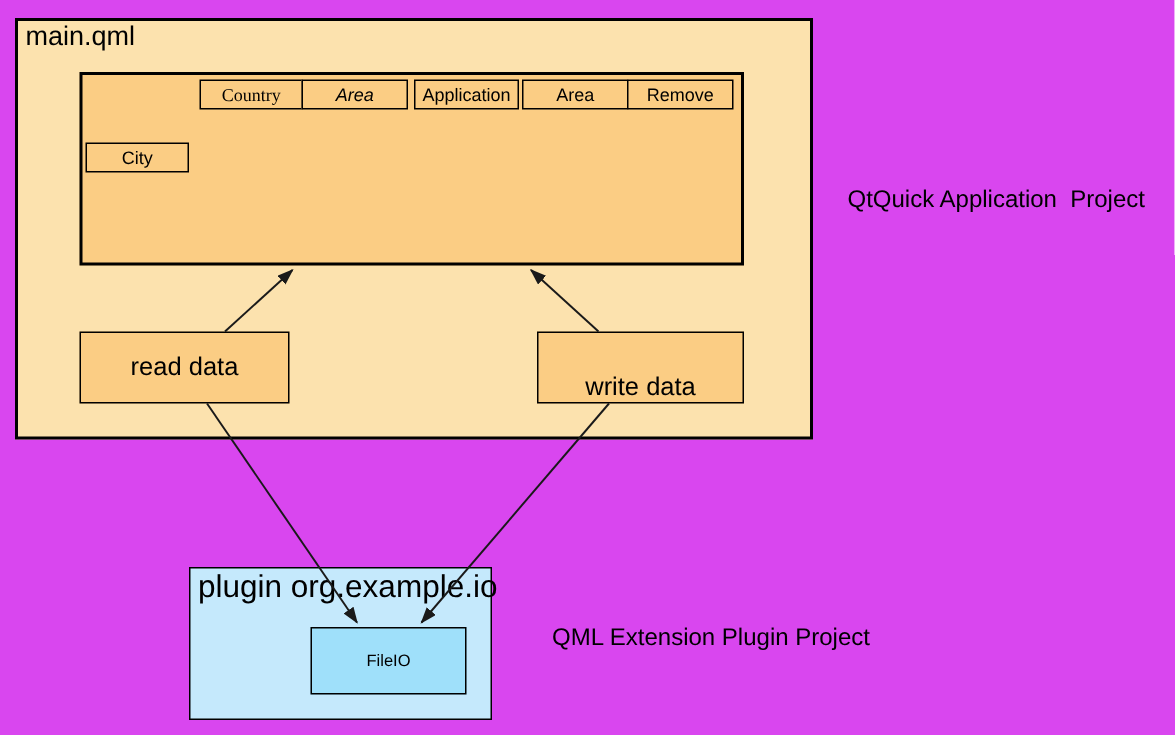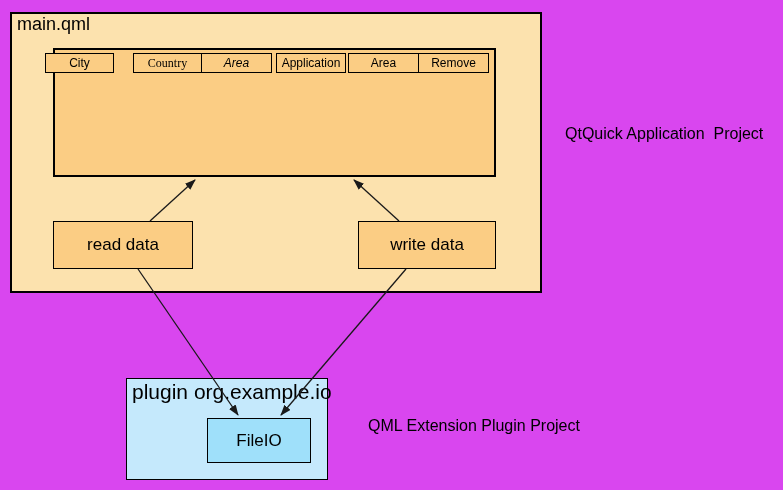--- a/index.html
+++ b/index.html
@@ -56,21 +56,21 @@
   .plugin-label {
     left: 132px; top: 382px;
     font-size: 21px;
     line-height: 19px;
   }
   .fileio-box {
     left: 207px; top: 418px; width: 104px; height: 45px;
     background: #9FE0FA;
     border: 1.5px solid #000000;
     display: flex; align-items: center; justify-content: center;
-    font-size: 17px;
+    font-size: 11px;
   }
   .caption {
     font-size: 16px;
     line-height: 18px;
     white-space: pre;
   }
   .caption-qtquick { left: 565px; top: 125px; }
   .caption-plugin  { left: 368px; top: 417px; }
   svg.arrows {
     position: absolute;
@@ -82,31 +82,31 @@
 </head>
 <body>
 
 <div id="stage">
 
   <div class="abs app-box"></div>
   <div class="abs app-label">main.qml</div>
 
   <div class="abs table-box"></div>
 
-  <div class="abs hcell" style="left:45px;  width:69px;">City</div>
+  <div class="abs hcell" style="left:57px;  width:69px;margin-top:42px;">City</div>
   <div class="abs hcell" style="left:133px; width:69px;font-family:Liberation Serif, serif;">Country</div>
   <div class="abs hcell" style="left:201px; width:71px;font-style:italic;">Area</div>
   <div class="abs hcell" style="left:276px; width:70px;">Application</div>
   <div class="abs hcell" style="left:348px; width:71px;">Area</div>
   <div class="abs hcell" style="left:418px; width:71px;">Remove</div>
 
   <div class="abs action-box" style="left:53px; width:140px;">
     <span>read data</span>
   </div>
-  <div class="abs action-box" style="left:358px; width:138px;">
+  <div class="abs action-box" style="left:358px; width:138px;align-items:flex-end;">
     <span>write data</span>
   </div>
 
   <div class="abs plugin-box"></div>
   <div class="abs plugin-label">plugin org.example.io</div>
   <div class="abs fileio-box">
     <span>FileIO</span>
   </div>
 
   <div class="abs caption caption-qtquick">QtQuick Application  Project</div>

